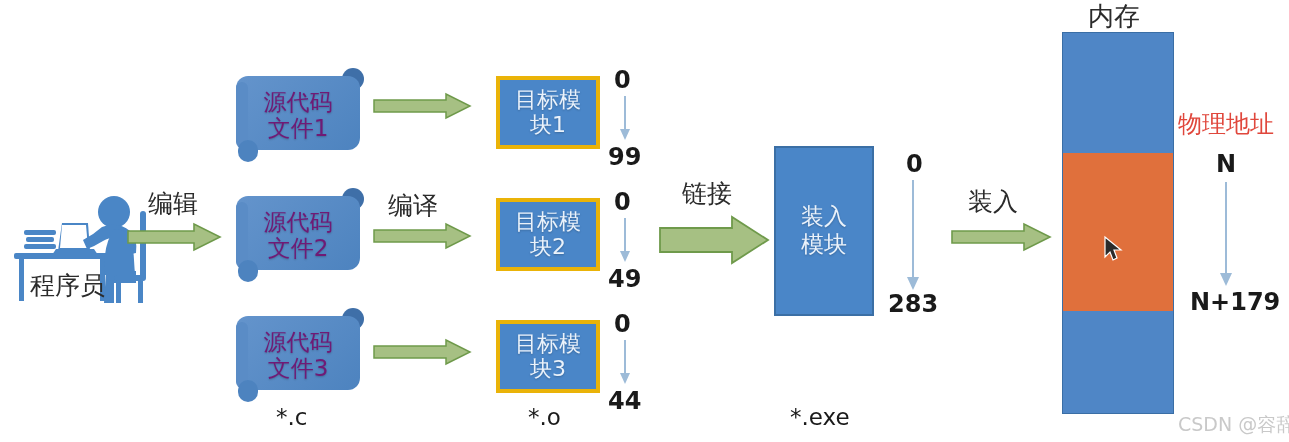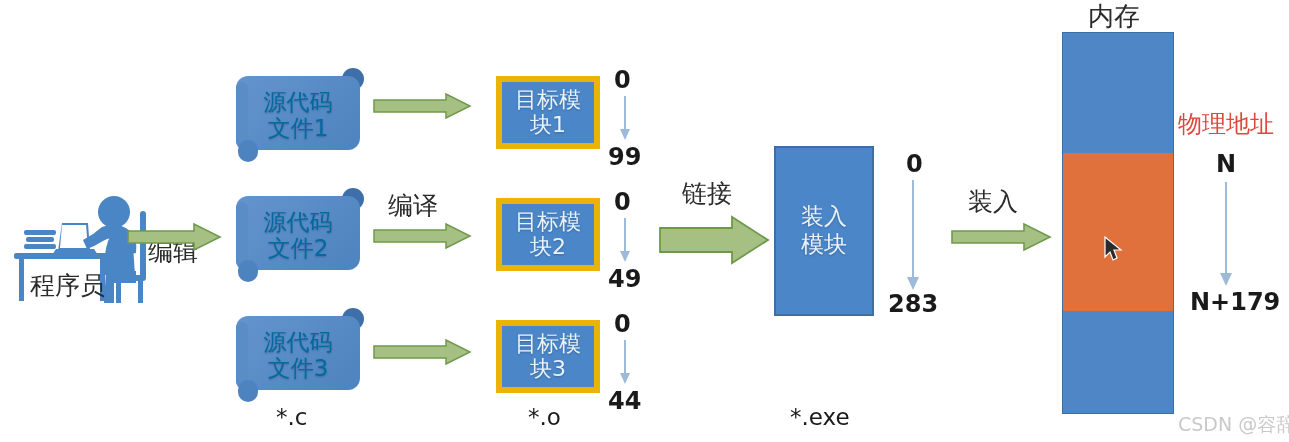--- a/index.html
+++ b/index.html
@@ -76,32 +76,32 @@
     border-radius: 6px;
   }
   .scroll-text {
     position: absolute;
     left: 14px; top: 8px;
     width: 124px; height: 80px;
     display: flex;
     flex-direction: column;
     align-items: center;
     justify-content: center;
-    color: #0369a1;
+    color: #701a75;
     font-size: 23px;
     line-height: 1.12;
     text-shadow: 0 1px 2px rgba(0,0,0,0.22);
   }
 
   
   .mod-box {
     width: 104px;
     height: 73px;
     background: #4a86c8;
-    border: 6px solid #eab308;
+    border: 4px solid #eab308;
     display: flex;
     flex-direction: column;
     align-items: center;
     justify-content: center;
     color: #eaf2fb;
     font-size: 22px;
     line-height: 1.12;
     text-shadow: 0 1px 2px rgba(0,0,0,0.22);
     box-sizing: border-box;
   }
@@ -177,21 +177,21 @@
       <path d="M96 96 l30 0 l0 12 l-22 0 l0 20 l-10 0 z" fill="#4a86c6"></path>
 
       <rect x="130" y="36" width="6" height="70" rx="3" fill="#4a86c6"></rect>
       <rect x="104" y="100" width="30" height="6" rx="3" fill="#4a86c6"></rect>
       <rect x="106" y="106" width="5" height="22" fill="#4a86c6"></rect>
       <rect x="128" y="106" width="5" height="22" fill="#4a86c6"></rect>
     </svg>
   </div>
   <div class="abs label-cn" style="left:30px; top:272px;">程序员</div>
 
-  <div class="abs label-cn" style="left:148px; top:190px;margin-top:48px;">编辑</div>
+  <div class="abs label-cn" style="left:148px; top:190px;">编辑</div>
   <div class="abs" style="left:126px; top:222px;">
     <svg width="96" height="32" class="arrow-svg">
       <polygon points="2,9 68,9 68,2 94,15 68,28 68,21 2,21" fill="#a6c083" stroke="#6f9a4b" stroke-width="1.6"></polygon>
     </svg>
   </div>
 
   <div class="abs scroll-wrap" style="left:222px; top:68px;">
     <div class="scroll-tab-tr"></div>
     <div class="scroll-body"></div>
     <div class="scroll-edge-l"></div>

